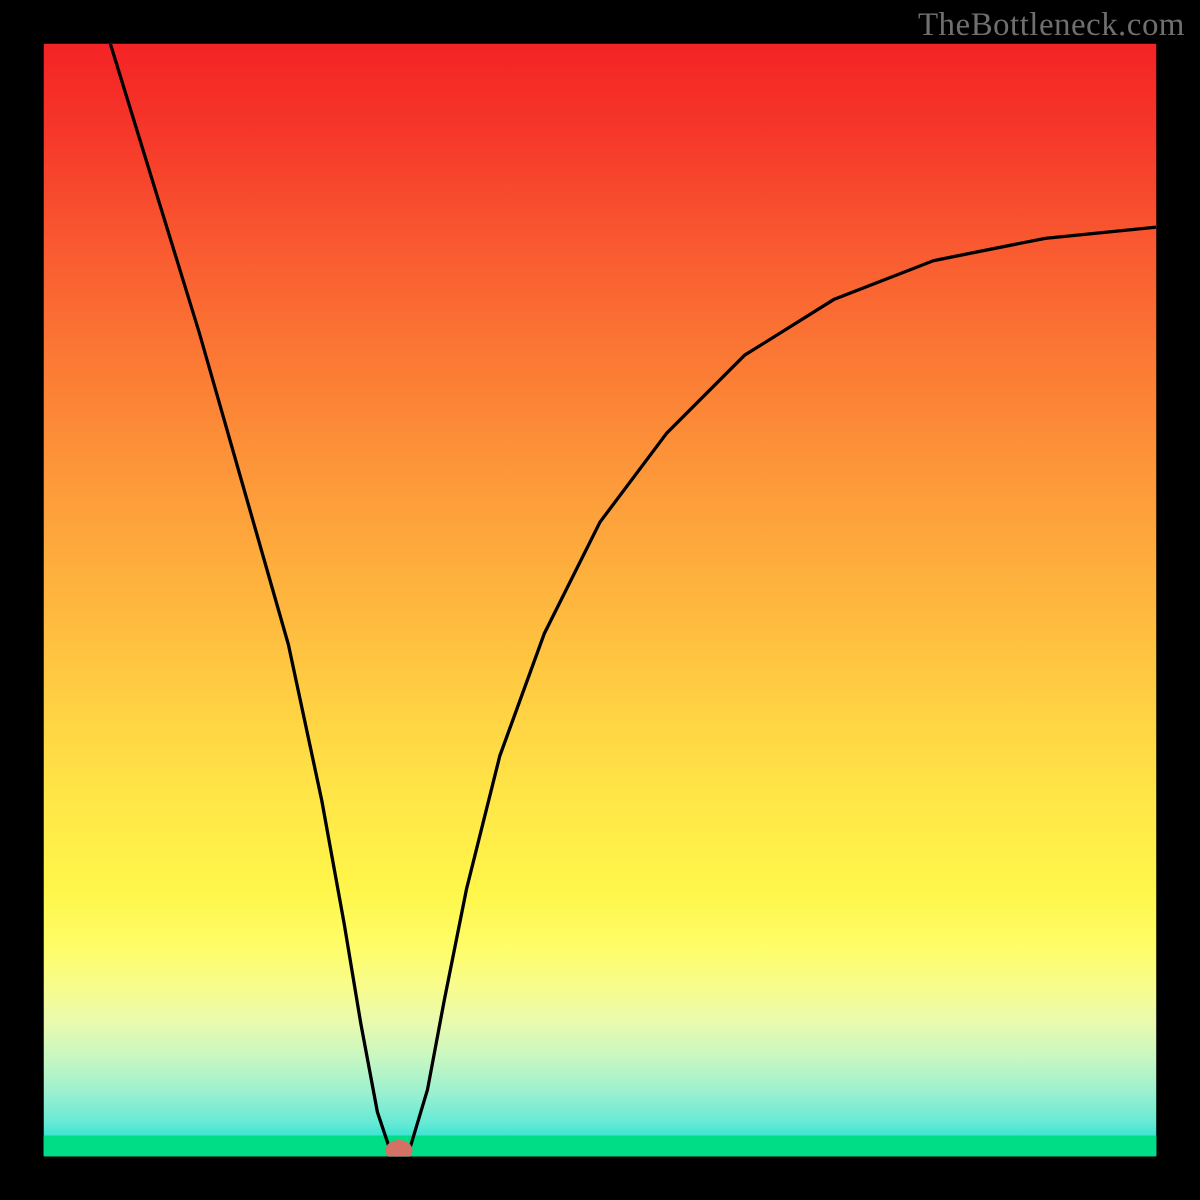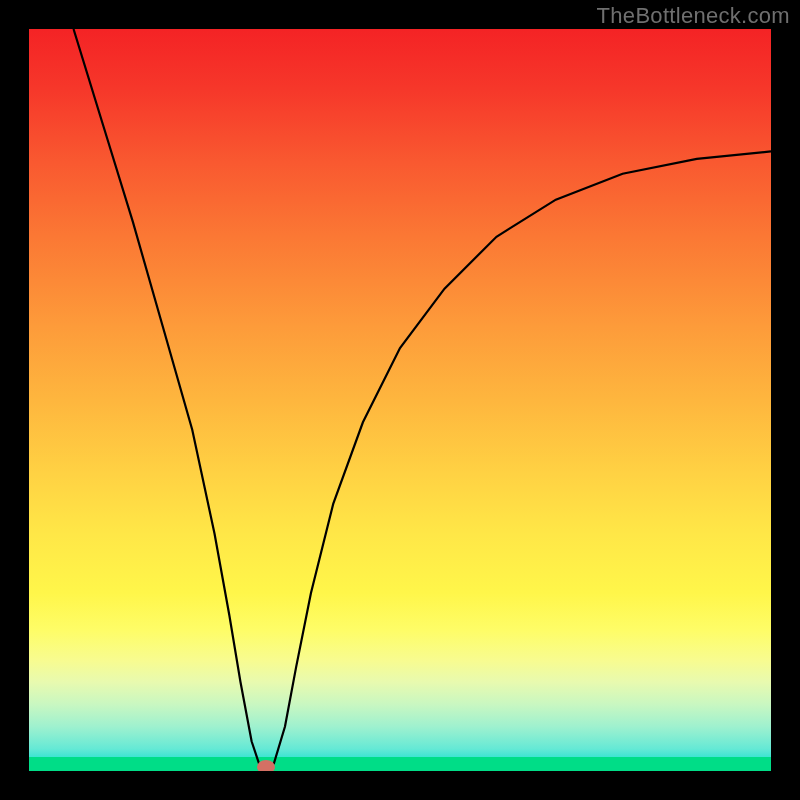--- a/index.html
+++ b/index.html
@@ -9,20 +9,21 @@
     height: 800px;
     background: #000;
     overflow: hidden;
     font-family: Arial, Helvetica, sans-serif;
   }
   .frame {
     position: relative;
     width: 800px;
     height: 800px;
     background: #000;
+    font-family: Liberation Serif, serif;
   }
   .watermark {
     position: absolute;
     top: 3px;
     right: 10px;
     color: #6f6f6f;
     font-size: 22px;
     font-weight: 500;
     letter-spacing: 0.3px;
     z-index: 20;

